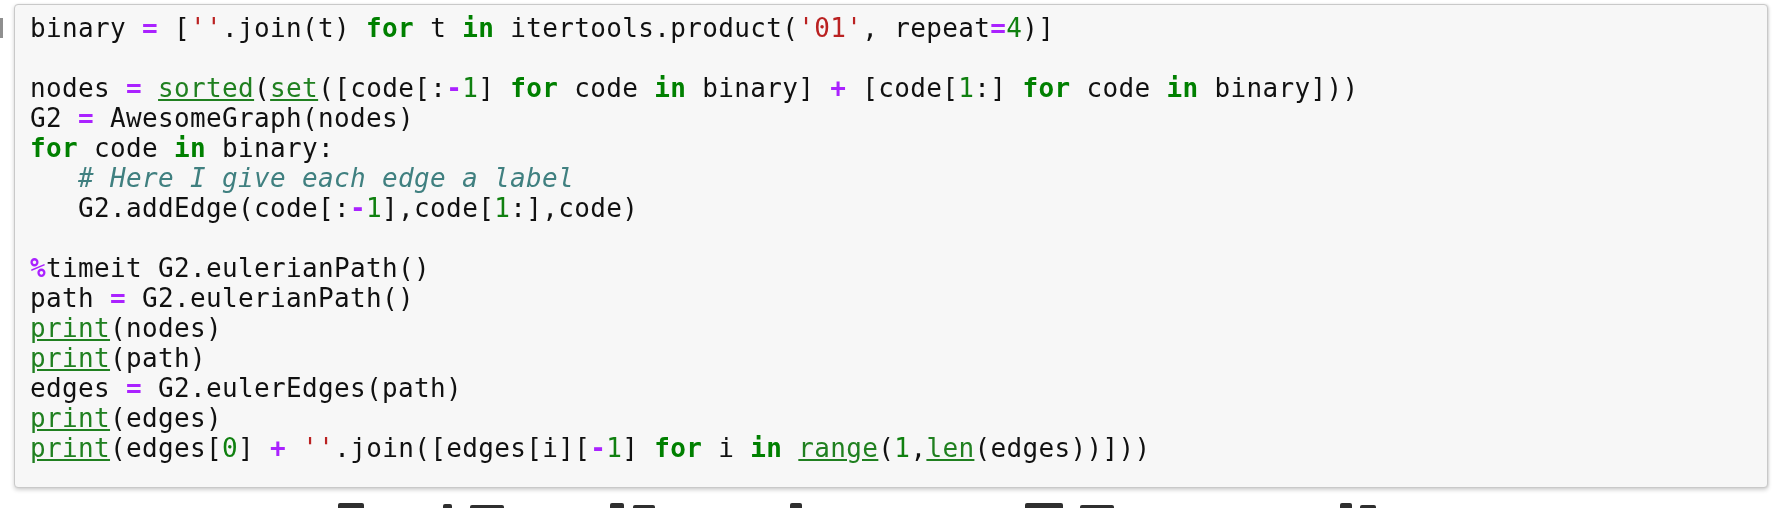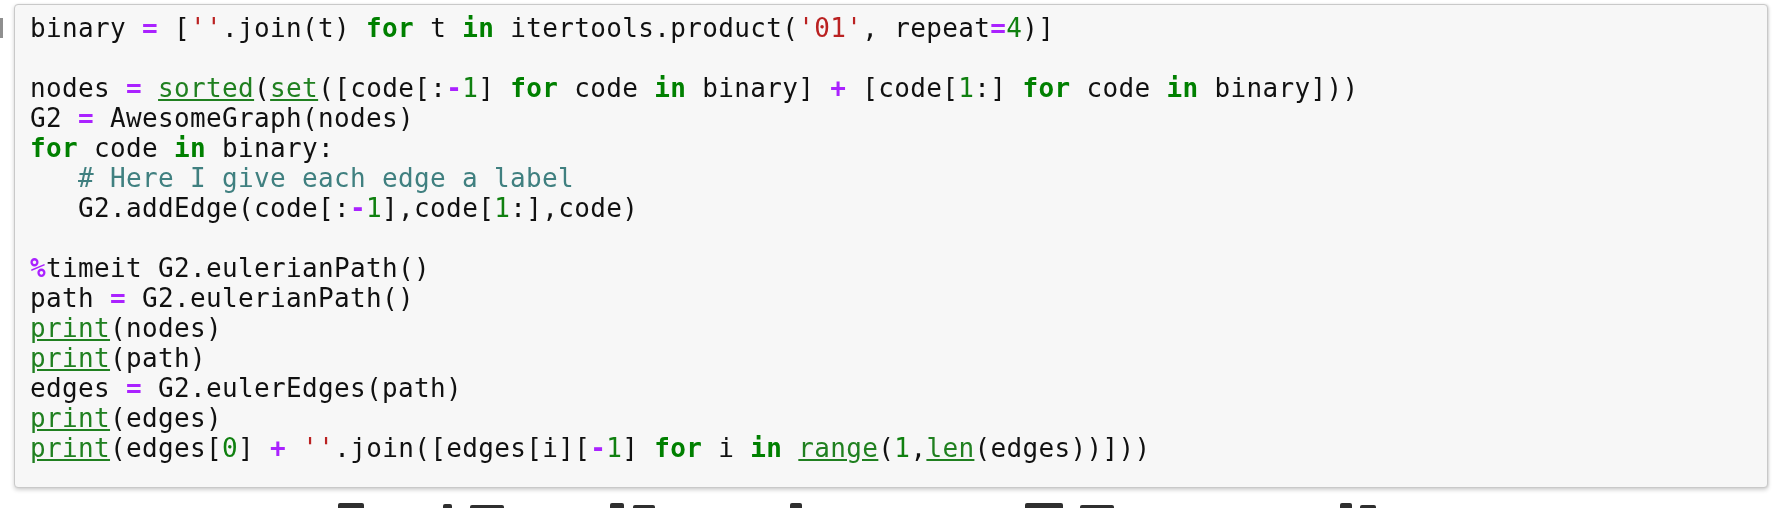--- a/index.html
+++ b/index.html
@@ -43,21 +43,21 @@
     cursor: text;
   }
 
   .code-line { height: 30px; }
 
   .tk-k { color: var(--c-keyword);  font-weight: bold; }   
   .tk-b { color: var(--c-builtin); text-decoration: underline; }                       
   .tk-o { color: var(--c-operator); font-weight: bold; }   
   .tk-s { color: var(--c-string); }                        
   .tk-n { color: var(--c-number); }                        
-  .tk-c { color: var(--c-comment);  }  
+  .tk-c { color: var(--c-comment);  font-style: italic; }  
   .tk-m { color: var(--c-magic);    font-weight: bold; }   
   .tk-p { color: var(--c-text); }                          
 
   
   .clipped-next-line { position: absolute; left: 0; top: 500px; width: 100%; height: 8px; }
   .clipped-next-line i {
     position: absolute;
     bottom: -2px;
     display: block;
     background: #2f2f2f;

